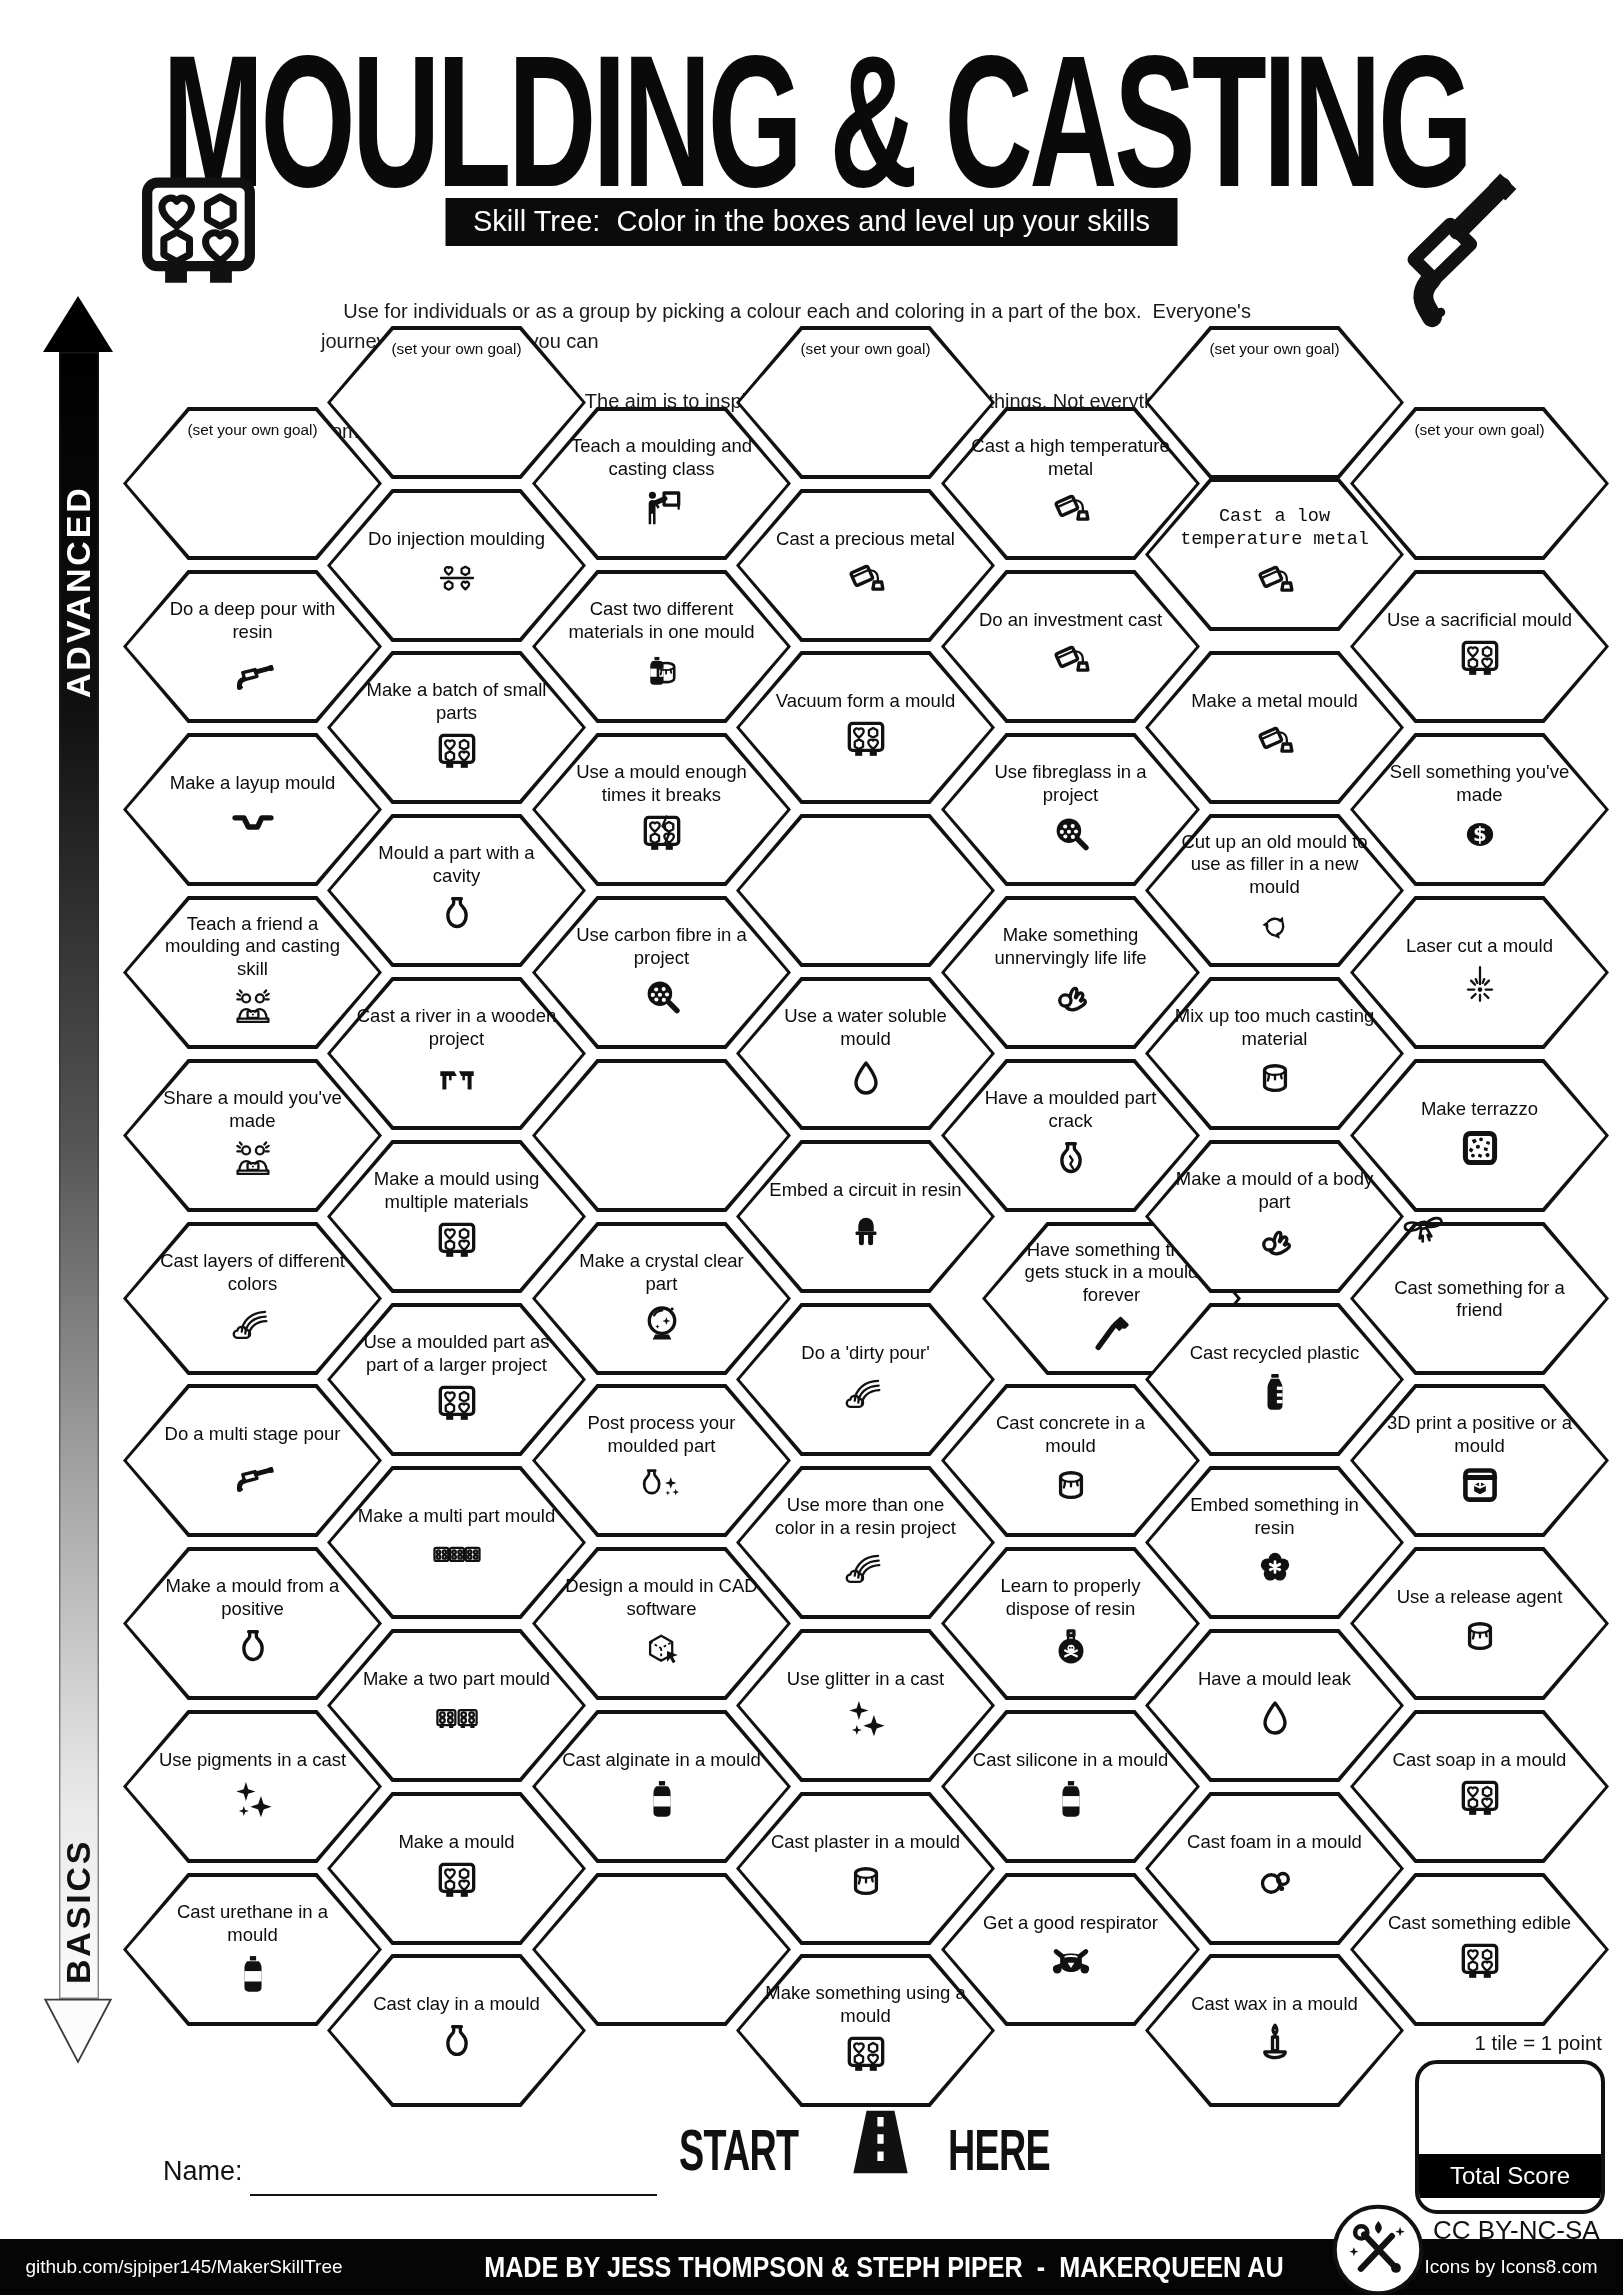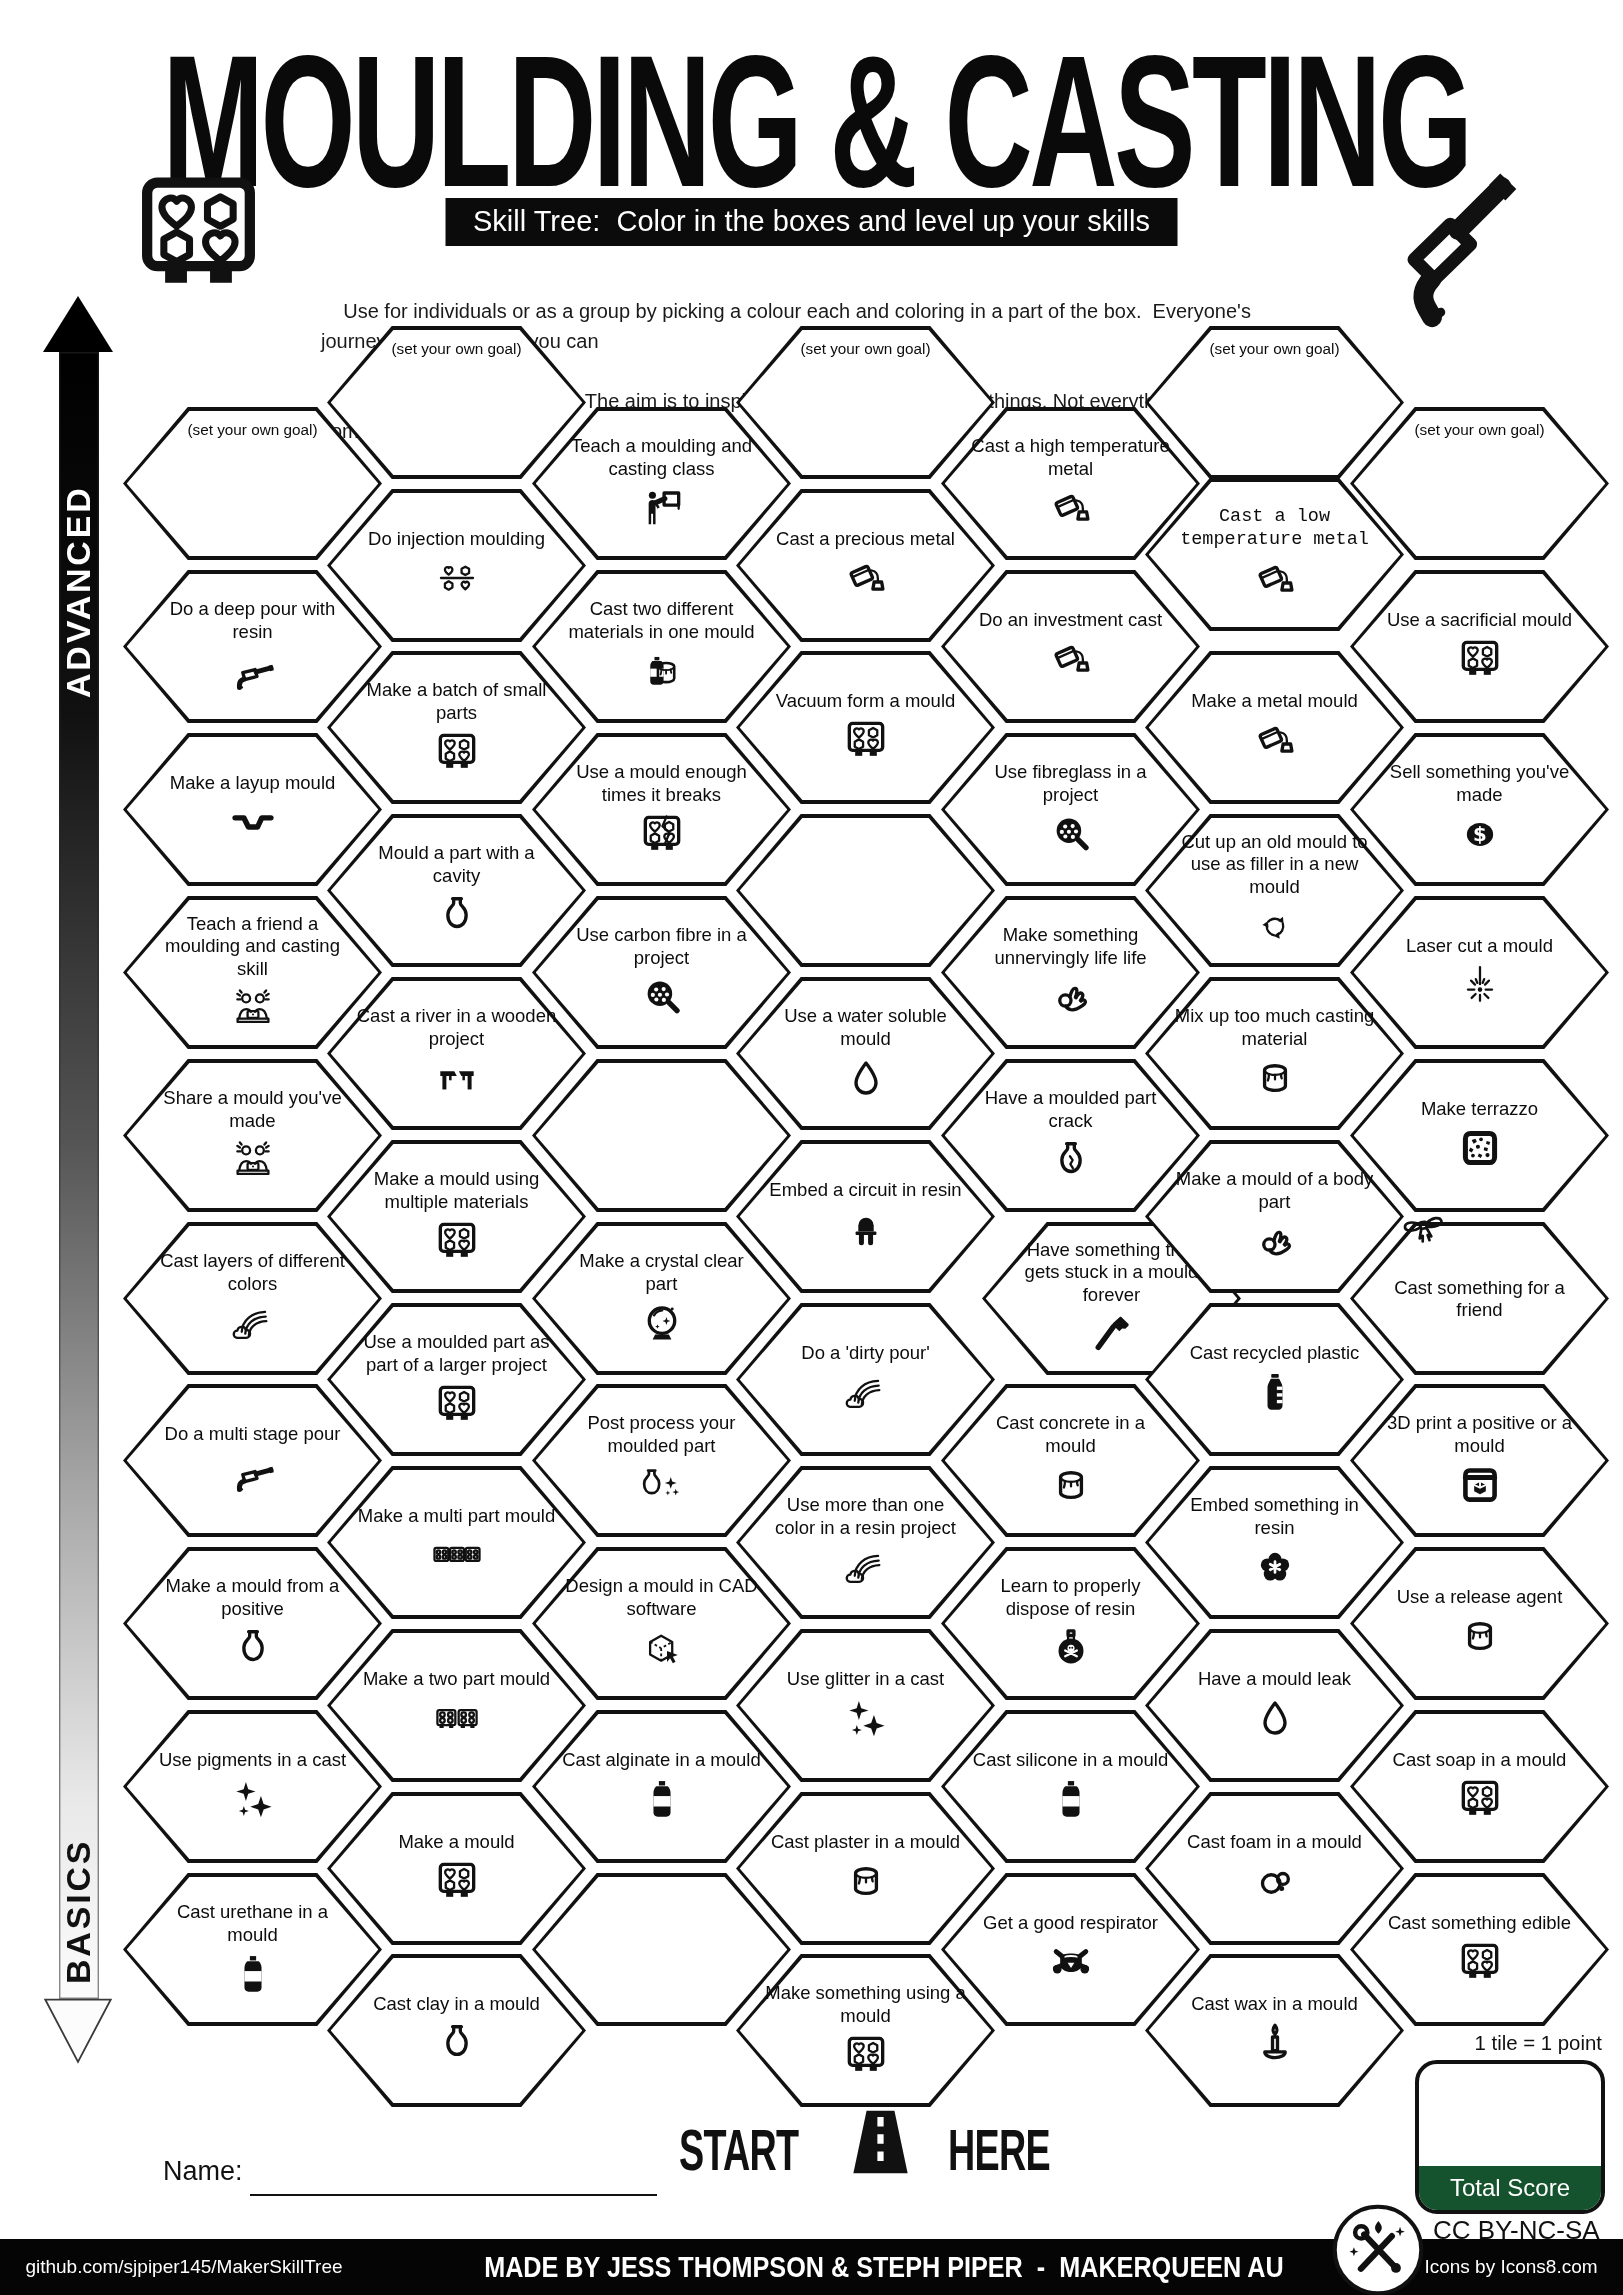--- a/index.html
+++ b/index.html
@@ -39,21 +39,21 @@
   .corner-icon{position:absolute;left:34px;top:-16.7px;width:82px;height:59px;transform:rotate(-10deg);}
   
   .start-label,.here-label{position:absolute;font-weight:900;font-size:46px;letter-spacing:-0.9px;
     transform:scale(0.82,1.25);transform-origin:left top;white-space:nowrap;}
   .road-icon{position:absolute;left:831px;top:2098px;width:99px;height:88px;}
   .name-label{position:absolute;left:163px;top:2156px;font-size:27px;}
   .name-underline{position:absolute;left:250px;top:2194px;width:407px;height:2.3px;background:#111;}
   .score-note{position:absolute;left:1397px;top:2032px;width:205px;text-align:right;font-size:20.4px;}
   .score-box{position:absolute;left:1415px;top:2060px;width:190px;height:154px;background:#fff;
     border:4.2px solid #111;border-radius:22px;box-sizing:border-box;overflow:hidden;}
-  .score-box .bar{position:absolute;left:0;right:0;bottom:0;height:44px;background:#14532d;color:#fff;
+  .score-box .bar{position:absolute;left:0;right:0;bottom:12px;height:44px;background:#000000;color:#fff;
     display:flex;align-items:center;justify-content:center;font-size:24px;}
   .cc-text{position:absolute;left:1433px;top:2215px;font-size:26px;}
   .logo-badge{position:absolute;left:1329px;top:2201px;width:98px;height:98px;z-index:5;}
   .footer{position:absolute;left:0;right:0;bottom:0;height:56px;background:#050505;color:#fff;
     display:flex;align-items:center;}
   .footer .f-left{margin-left:25.4px;font-size:19px;}
   .footer .f-center{flex:1;text-align:center;font-size:28px;font-weight:700;white-space:pre-wrap;
     transform:scale(0.9,1.08);}
   .footer .f-right{margin-right:25.4px;font-size:19px;}
 </style>

